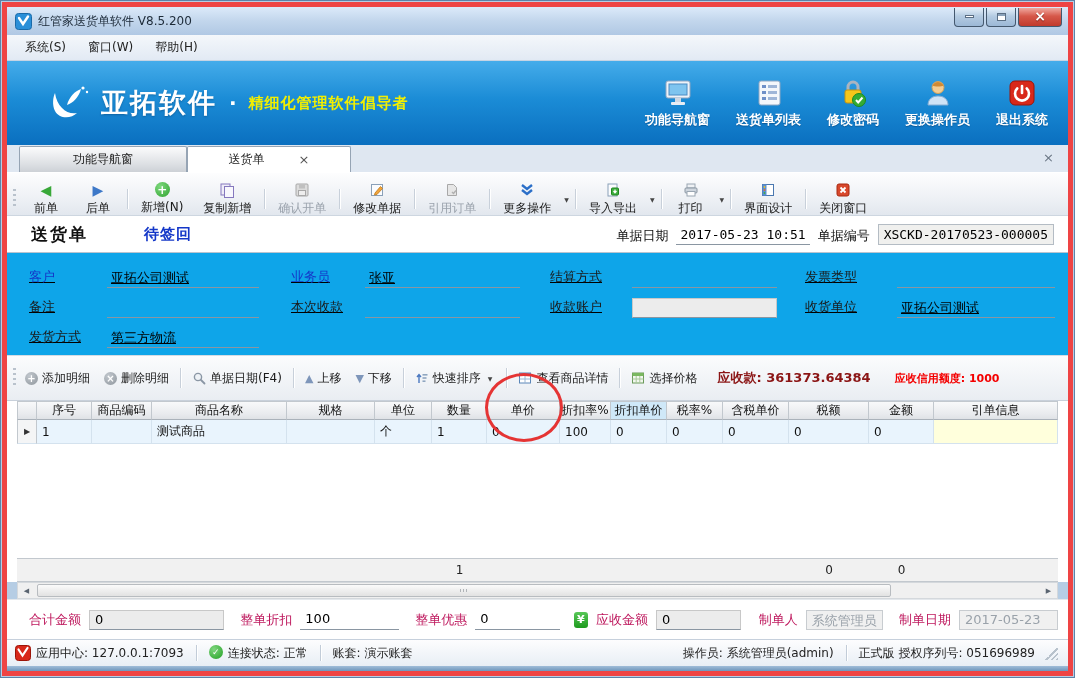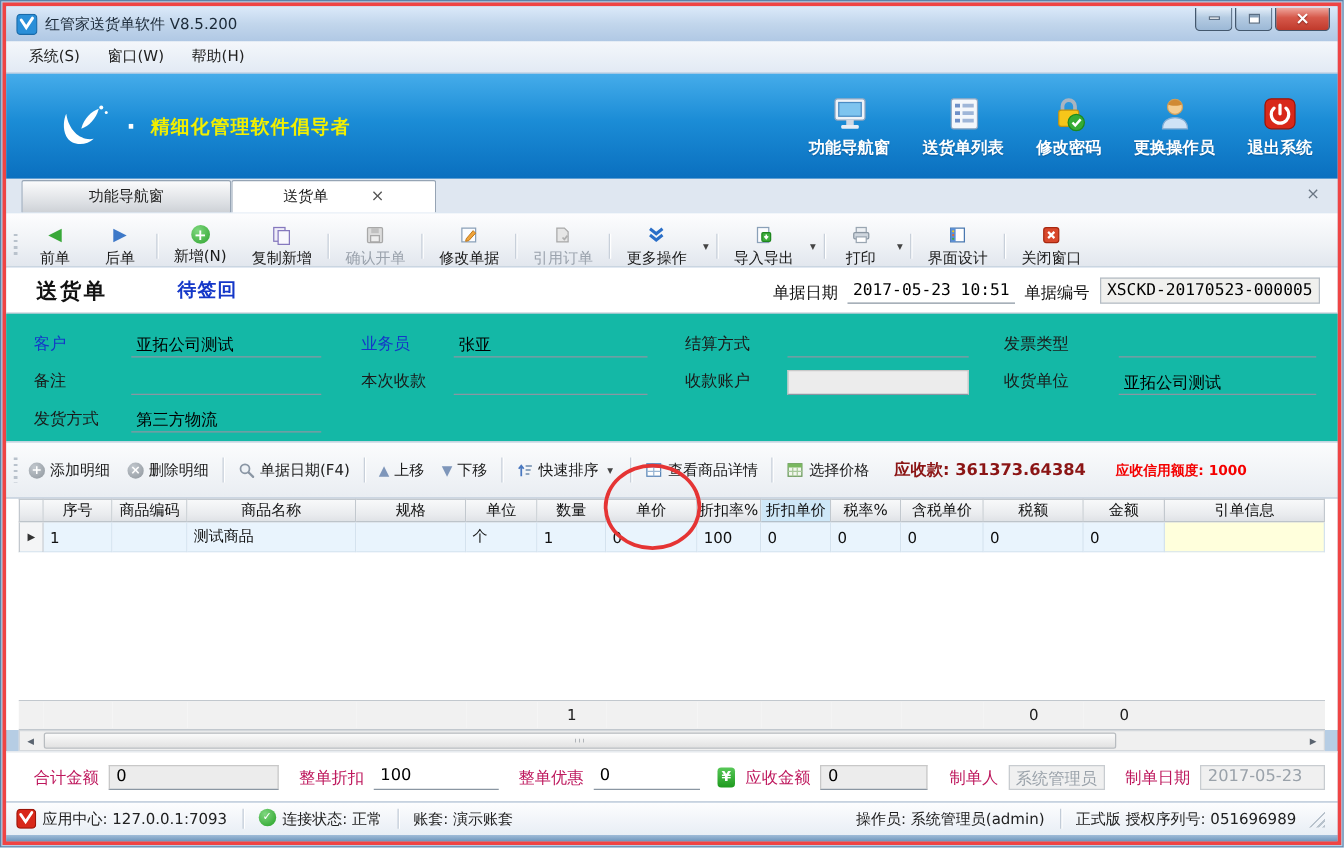--- a/index.html
+++ b/index.html
@@ -1,18 +1,18 @@
 <!DOCTYPE html>
 <html><head>
 <meta charset="utf-8">
 <style>
   * { margin:0; padding:0; box-sizing:border-box; }
   html,body { width:1075px; height:678px; font-family:"DejaVu Sans",sans-serif; font-size:12px; background:#dce8f4; overflow:hidden; }
   .win { position:relative; width:1075px; height:678px; border:1px solid #5c82a8; background:#b6cde4; display:flex; flex-direction:column; }
-  .win-inner { position:absolute; inset:1px; border:3px solid #ef4444; display:flex; flex-direction:column; }
+  .win-inner { position:absolute; inset:1px; border:5px solid #ef4444; display:flex; flex-direction:column; }
 
   
   .titlebar { height:28px; display:flex; align-items:center; padding:0 6px 0 8px;
     background:linear-gradient(180deg,#dceafa 0%,#c2d6ec 50%,#b0c8e4 100%); }
   .app-icon { width:17px; height:17px; margin-right:6px; flex:0 0 auto; }
   .titlebar .title { font-size:12px; color:#1c2a38; }
   .winbtns { margin-left:auto; display:flex; margin-top:-8px; }
   .wbtn { width:30px; height:19px; border:1px solid #44586e; border-top:none; display:flex; align-items:center; justify-content:center;
     background:linear-gradient(180deg,#e6f0fa,#b4cbe2 45%,#9cb8d6); border-radius:0 0 4px 4px; margin-left:2px; cursor:pointer; }
   .wbtn.close { width:44px; background:linear-gradient(180deg,#f0a9a0,#d6584a 45%,#c03a2c); }
@@ -71,21 +71,21 @@
   
   .docheader { height:37px; background:#fff; display:flex; align-items:center; padding:0 14px 0 24px; border-bottom:1px solid #b8c4d0; }
   .doc-title { font-size:17px; font-weight:bold; color:#111; letter-spacing:2px; }
   .doc-status { margin-left:56px; font-size:15px; font-weight:bold; color:#1437c8; letter-spacing:1px; }
   .doc-right { margin-left:auto; display:flex; align-items:flex-end; gap:8px; }
   .hl { font-size:13px; color:#111; white-space:nowrap; }
   .doc-date { min-width:128px; border-bottom:1px solid #8a96a2; padding:1px 4px 2px; font-size:13px; font-family:"DejaVu Sans Mono",monospace; }
   .doc-no { min-width:158px; background:#f0f0ee; border:1px solid #b4bcc4; padding:2px 5px; font-size:13px; font-family:"DejaVu Sans Mono",monospace; }
 
   
-  .formarea { background:#14b8a6; padding:8px 10px 4px 22px; }
+  .formarea { background:#0ea5e9; padding:8px 10px 4px 22px;text-decoration:underline; }
   .frow { display:flex; align-items:flex-end; height:27px; margin-bottom:3px; }
   .flabel { font-size:13px; color:#1a1a1a; white-space:nowrap; padding-bottom:2px; }
   .flabel.req { color:#1437c8; }
   .fval { border-bottom:1px solid #8a96a2; font-size:13px; padding:1px 4px 2px; height:20px; }
   .fval.grey { background:#ececec; border:1px solid #c8c8c8; border-bottom:1px solid #8a96a2; }
   .w1l{width:78px;} .w1v{width:152px;}
   .w2l{width:74px; margin-left:32px;} .w2v{width:155px;}
   .w3l{width:82px; margin-left:30px;} .w3v{width:145px;}
   .w4l{width:92px; margin-left:28px;} .w4v{width:158px;}
 
@@ -185,20 +185,21 @@
   </div>
 
   <div class="banner">
     <div class="brand-wrap">
       <svg class="brand-logo" viewBox="0 0 44 44">
         <path d="M8 12 C10 26 20 34 30 32 C24 38 12 38 8 30 C5 24 6 16 8 12 Z" fill="#fff"></path>
         <path d="M34 8 C28 10 22 16 20 24 C26 22 32 16 34 8 Z" fill="#fff"></path>
         <circle cx="36" cy="7" r="1.6" fill="#fff"></circle>
             <circle cx="40" cy="11" r="1.2" fill="#fff"></circle>
       </svg>
+      <span class="brand-name">亚拓软件</span>
       <span class="brand-dot">·</span>
       <span class="brand-slogan" style="color:#f2ef00;">精细化管理软件倡导者</span>
     </div>
     <div class="banner-actions">
       <div class="bact">
         <svg viewBox="0 0 30 30">
               <rect x="3" y="3" width="24" height="17" rx="2" fill="#eef3f9" stroke="#8ea6c2"></rect>
               <rect x="6" y="6" width="18" height="11" fill="#7ec4ef" stroke="#4a8cc4"></rect>
               <rect x="12" y="20" width="6" height="4" fill="#cfd8e4"></rect>
               <rect x="8" y="24" width="14" height="3" rx="1" fill="#e8edf4"></rect>

